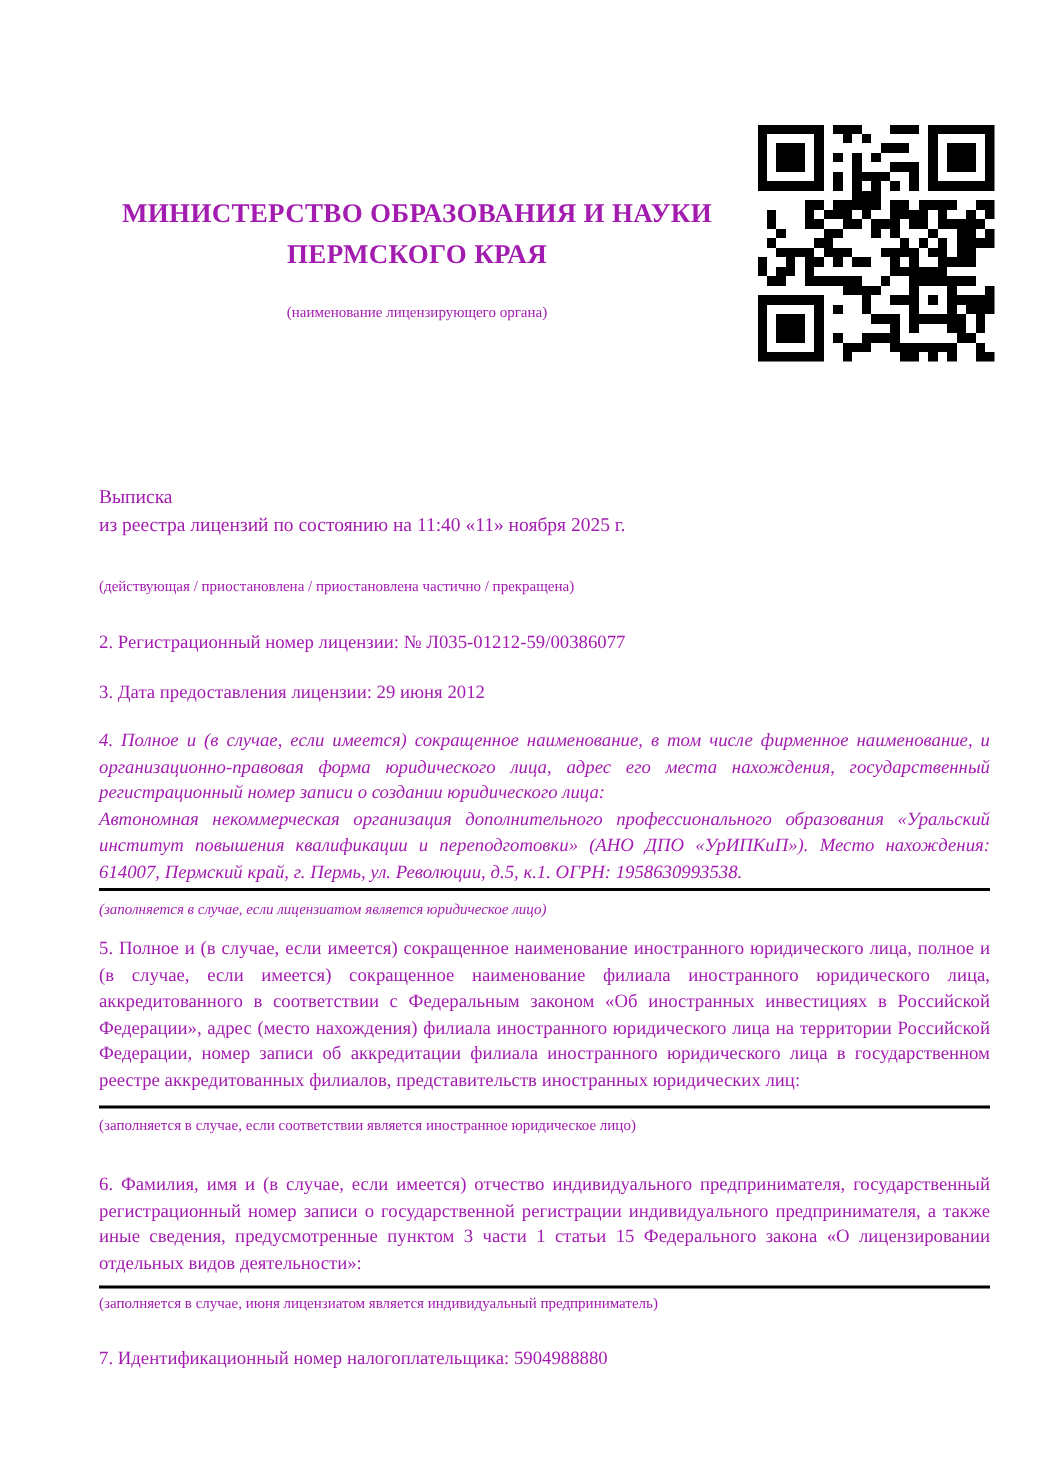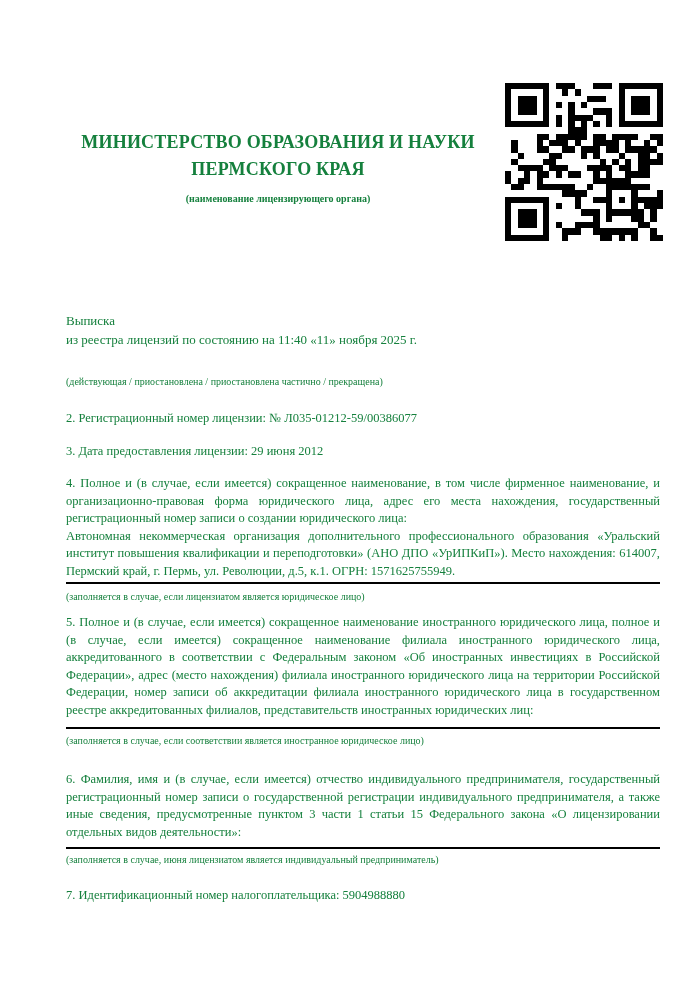--- a/index.html
+++ b/index.html
@@ -4,21 +4,21 @@
 <style>
   html, body { margin: 0; padding: 0; background: #ffffff; }
   .page {
     position: relative;
     width: 700px;
     height: 923px;
     box-sizing: border-box;
     padding: 0 40px 0 66px;
     background: #ffffff;
     font-family: "Liberation Serif", "DejaVu Serif", serif;
-    color: #15803d;
+    color: #a21caf;
     overflow: hidden;
   }
   .qr {
     position: absolute;
     left: 505px;
     top: 83px;
     width: 158px;
     height: 158px;
     shape-rendering: crispEdges;
   }
@@ -30,21 +30,21 @@
   .org-name {
     font-size: 18px;
     font-weight: 700;
     line-height: 27px;
     letter-spacing: 0.2px;
   }
   .small-caption {
     font-size: 10px;
     line-height: 12px;
   }
-  .org .small-caption { margin-top: 10px; font-weight: bold; }
+  .org .small-caption { margin-top: 20px; }
   .doc-title {
     margin-top: 107px;
     width: 594px;
     text-align: left;
     font-size: 13px;
     line-height: 18.5px;
   }
   .item {
     width: 594px;
     font-size: 12.5px;
@@ -53,21 +53,21 @@
   .item-text { text-align: justify; }
   .item-text.left { text-align: left; }
   .item-value { text-align: justify; }
   .rule { height: 0; border-bottom: 2px solid #000000; margin-top: 2px; }
   .rule.gap-md { margin-top: 8px; }
   .rule.gap-sm { margin-top: 6px; }
   .cap-center { text-align: left; }
   .mt-i1 { margin-top: 27px; }
   .mt-i2 { margin-top: 22px; }
   .mt-i3 { margin-top: 15px; }
-  .mt-i4 { margin-top: 15px; }
+  .mt-i4 { margin-top: 15px; font-style: italic; }
   .mt-i5 { margin-top: 11px; }
   .mt-i6 { margin-top: 24px; }
   .mt-i7 { margin-top: 21px; }
   .cap1 { margin-top: 2px; }
   .cap4 { margin-top: 7px; }
   .cap5 { margin-top: 6px; }
   .cap6 { margin-top: 5px; }
   .page-number {
     margin-top: 17px;
     width: 594px;
@@ -413,21 +413,21 @@
   <div class="item mt-i2">
     <div class="item-text left">2. Регистрационный номер лицензии: № Л035-01212-59/00386077</div>
   </div>
 
   <div class="item mt-i3">
     <div class="item-text left">3. Дата предоставления лицензии: 29 июня 2012</div>
   </div>
 
   <div class="item mt-i4">
     <div class="item-text">4. Полное и (в случае, если имеется) сокращенное наименование, в том числе фирменное наименование, и организационно-правовая форма юридического лица, адрес его места нахождения, государственный регистрационный номер записи о создании юридического лица:</div>
-    <div class="item-value">Автономная некоммерческая организация дополнительного профессионального образования «Уральский институт повышения квалификации и переподготовки» (АНО ДПО «УрИПКиП»). Место нахождения: 614007, Пермский край, г. Пермь, ул. Революции, д.5, к.1. ОГРН: 1571625755949.</div>
+    <div class="item-value">Автономная некоммерческая организация дополнительного профессионального образования «Уральский институт повышения квалификации и переподготовки» (АНО ДПО «УрИПКиП»). Место нахождения: 614007, Пермский край, г. Пермь, ул. Революции, д.5, к.1. ОГРН: 1958630993538.</div>
     <div class="rule"></div>
     <div class="small-caption cap-center cap4">(заполняется в случае, если лицензиатом является юридическое лицо)</div>
   </div>
 
   <div class="item mt-i5">
     <div class="item-text">5. Полное и (в случае, если имеется) сокращенное наименование иностранного юридического лица, полное и (в случае, если имеется) сокращенное наименование филиала иностранного юридического лица, аккредитованного в соответствии с Федеральным законом «Об иностранных инвестициях в Российской Федерации», адрес (место нахождения) филиала иностранного юридического лица на территории Российской Федерации, номер записи об аккредитации филиала иностранного юридического лица в государственном реестре аккредитованных филиалов, представительств иностранных юридических лиц:</div>
     <div class="rule gap-md"></div>
     <div class="small-caption cap-center cap5">(заполняется в случае, если соответствии является иностранное юридическое лицо)</div>
   </div>
 

